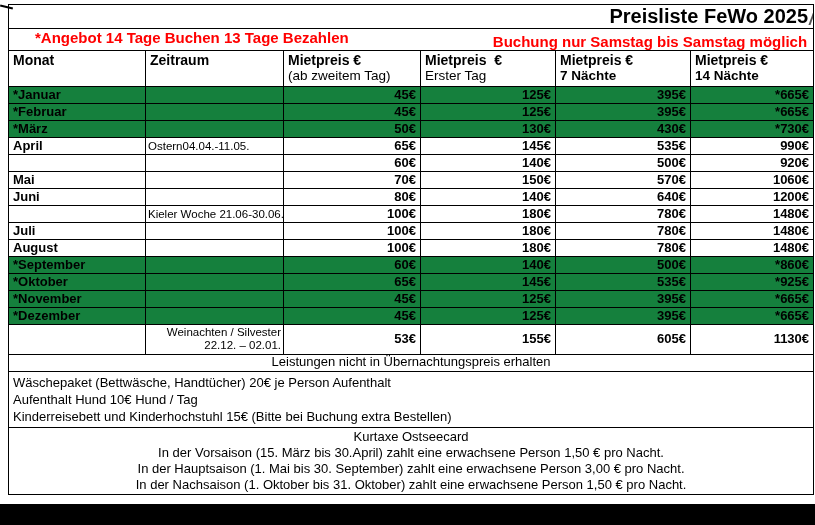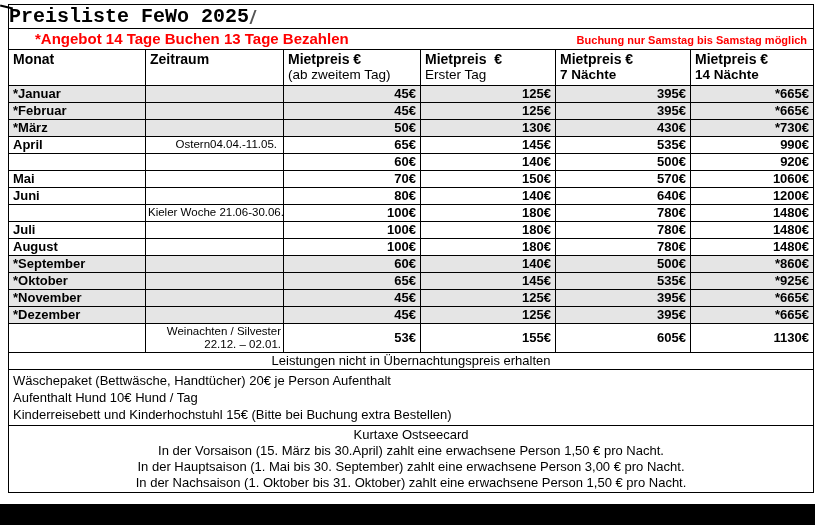--- a/index.html
+++ b/index.html
@@ -4,33 +4,33 @@
 <style>
   *{box-sizing:border-box;}
   html,body{margin:0;padding:0;}
   body{
     width:815px;height:525px;background:#fff;position:relative;overflow:hidden;
     font-family:"Liberation Sans",sans-serif;color:#000;
   }
   #sheet{position:absolute;left:8px;top:4px;width:805px;}
   table{border-collapse:collapse;table-layout:fixed;width:805px;}
   td{border:1px solid #000;padding:0 4px;font-size:13px;height:17px;vertical-align:middle;overflow:hidden;line-height:1.15;}
-  tr.shaded td{background:#e5e5e5;}
-  .title-cell{height:19px;text-align:left;font-size:20px;font-weight:bold;padding:0;font-family:Liberation Mono, monospace;}
+  tr.shaded td{background:#15803d;}
+  .title-cell{height:19px;text-align:right;font-size:20px;font-weight:bold;padding:0;}
   .cursor-mark{display:inline-block;width:2px;height:14px;background:#555;transform:skewX(-20deg);margin-left:3px;vertical-align:-2px;}
   .offer-cell{height:21px;padding:0 2px;vertical-align:middle;}
   .offer-left{color:#ff0000;font-weight:bold;font-size:15px;margin-left:24px;}
-  .offer-right{color:#ff0000;font-weight:bold;font-size:11px;float:right;margin-top:4px;margin-right:4px;}
+  .offer-right{color:#ff0000;font-weight:bold;font-size:15px;float:right;margin-top:4px;margin-right:4px;}
   td.hdr{vertical-align:top;padding-top:1px;height:36px;}
   .h1{font-weight:bold;font-size:14px;white-space:nowrap;}
   .h2{font-size:13.5px;white-space:nowrap;}
   .h2.bold{font-weight:bold;}
   td.month{font-weight:bold;white-space:nowrap;}
   td.zeit{font-size:11.5px;white-space:nowrap;padding:0 2px;}
-  .zflex{display:flex;justify-content:flex-end;padding-right:4px;}
+  .zflex{display:flex;justify-content:flex-start;padding-right:4px;}
   td.price{text-align:right;font-weight:bold;}
   tr.tall td{height:28px;}
   .zeit2{font-size:11.5px;text-align:right;white-space:normal;line-height:1.15;padding:1px 2px;}
   td.span-note{text-align:center;height:17px;}
   td.notes-cell{padding:2px 4px;height:51px;vertical-align:top;}
   td.notes-cell div{line-height:17px;font-size:13px;text-align:left;}
   td.kurtaxe-cell{padding:1px 4px;height:65px;vertical-align:top;margin-left:44px;}
   td.kurtaxe-cell div{text-align:center;line-height:16px;font-size:13px;}
   #bottom-bar{position:absolute;left:0;top:504px;width:815px;height:21px;background:#000;}
   #corner-mark{position:absolute;left:0;top:6px;width:13px;height:2px;background:#000;transform:rotate(14deg);}

